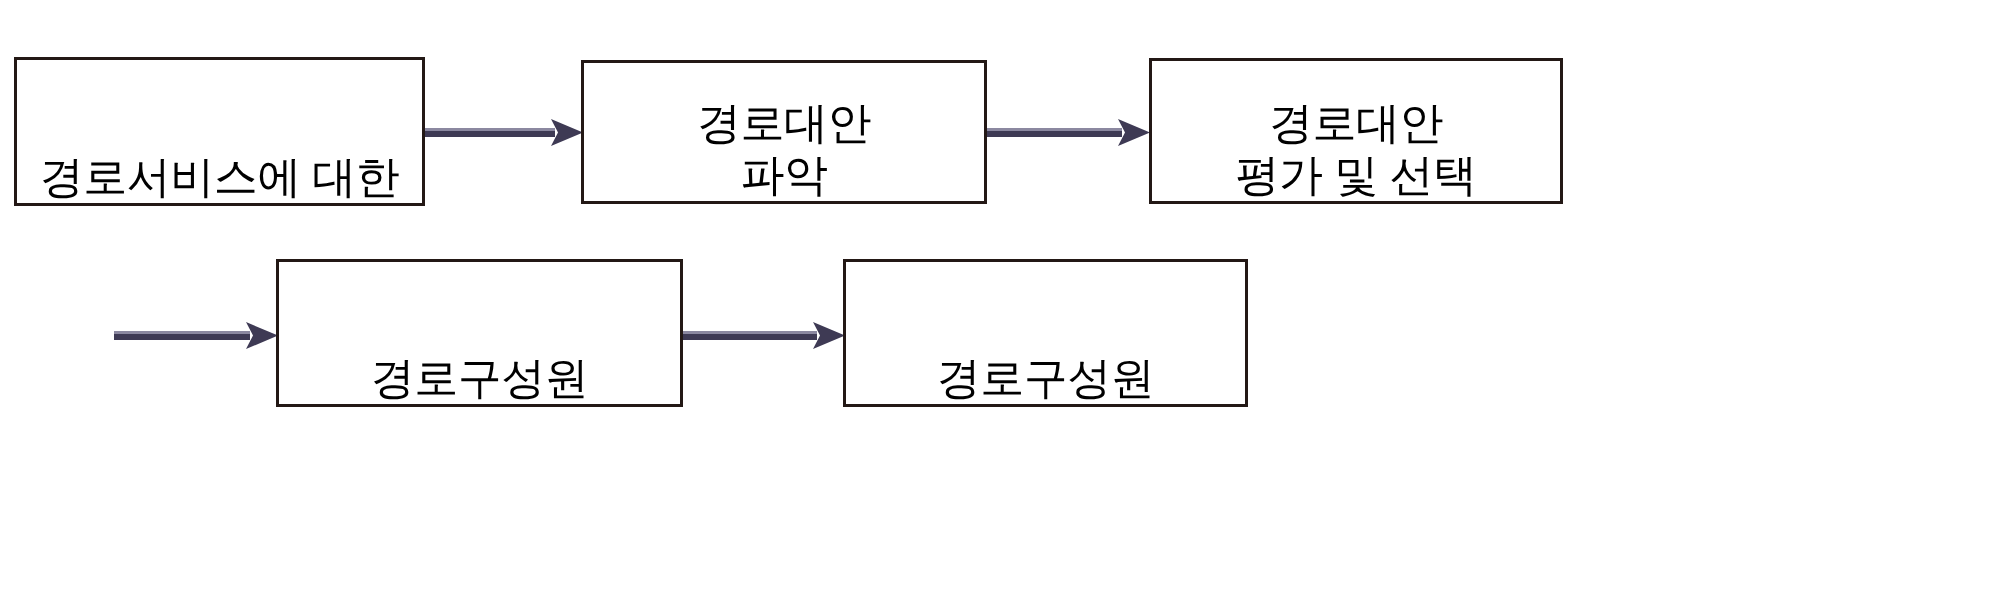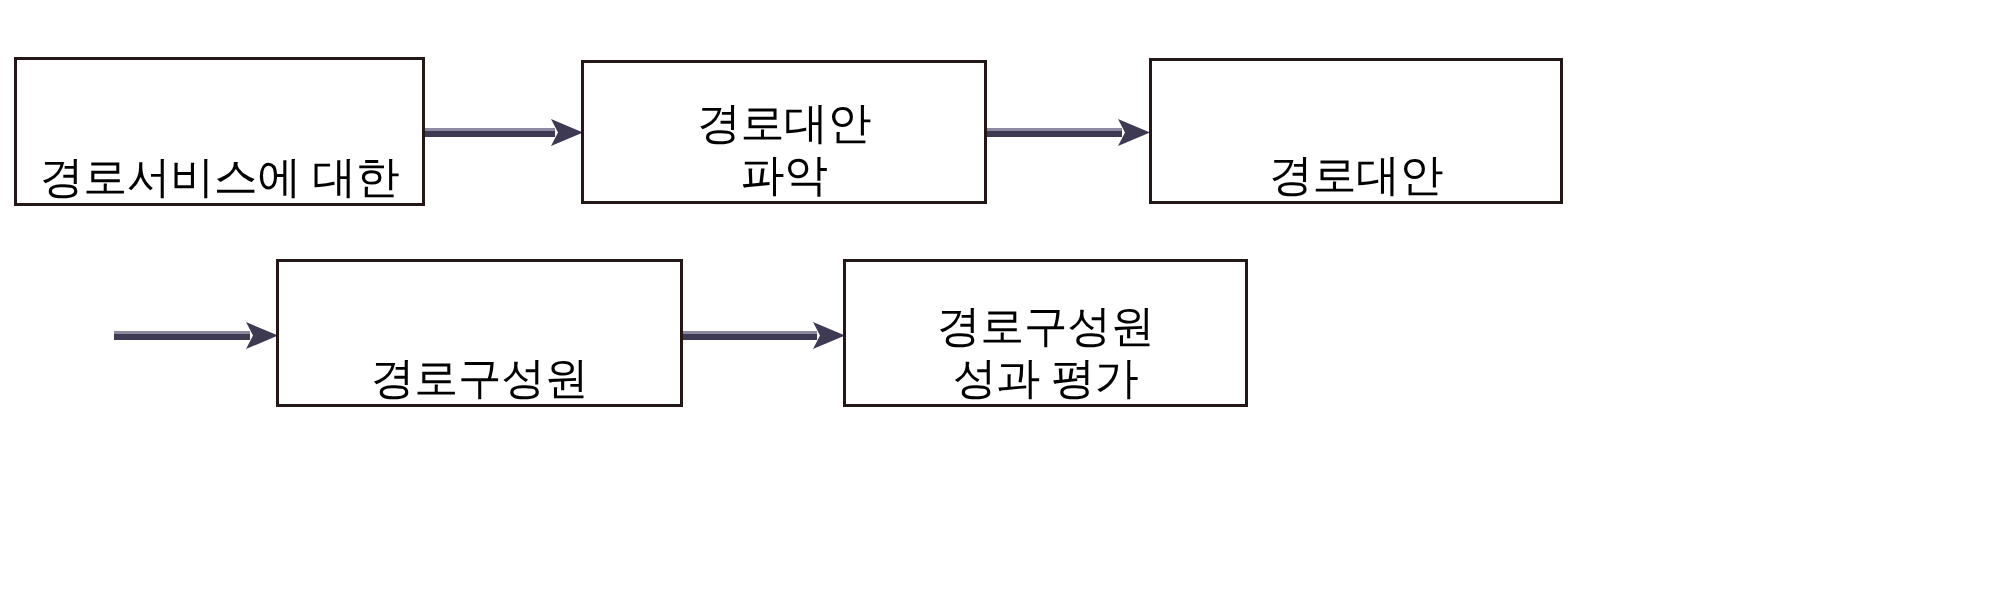--- a/index.html
+++ b/index.html
@@ -93,20 +93,21 @@
   <div class="connector" id="arrow-options-to-eval">
     <svg viewBox="0 0 163 30" preserveAspectRatio="none">
       <rect x="0" y="11" width="135" height="3" fill="#8b88a0"></rect>
       <rect x="0" y="14" width="135" height="6" fill="#3e3a54"></rect>
       <path d="M 131 2 L 163 15.5 L 131 29 L 138 15.5 Z" fill="#3e3a54"></path>
     </svg>
   </div>
 
   <div class="process-box" id="box-route-eval">
     <span class="box-line">경로대안</span>
+    <span class="box-line">평가 및 선택</span>
   </div>
 
   <div class="connector" id="arrow-wrap-to-member">
     <svg viewBox="0 0 164 30" preserveAspectRatio="none">
       <rect x="0" y="11" width="136" height="3" fill="#8b88a0"></rect>
       <rect x="0" y="14" width="136" height="6" fill="#3e3a54"></rect>
       <path d="M 132 2 L 164 15.5 L 132 29 L 139 15.5 Z" fill="#3e3a54"></path>
     </svg>
   </div>
 
@@ -117,16 +118,15 @@
   <div class="connector" id="arrow-member-to-perf">
     <svg viewBox="0 0 162 30" preserveAspectRatio="none">
       <rect x="0" y="11" width="134" height="3" fill="#8b88a0"></rect>
       <rect x="0" y="14" width="134" height="6" fill="#3e3a54"></rect>
       <path d="M 130 2 L 162 15.5 L 130 29 L 137 15.5 Z" fill="#3e3a54"></path>
     </svg>
   </div>
 
   <div class="process-box" id="box-member-perf">
     <span class="box-line">경로구성원</span>
-    <span class="box-line">성과 평가</span>
   </div>
 
 </div>
 
 </body></html>

